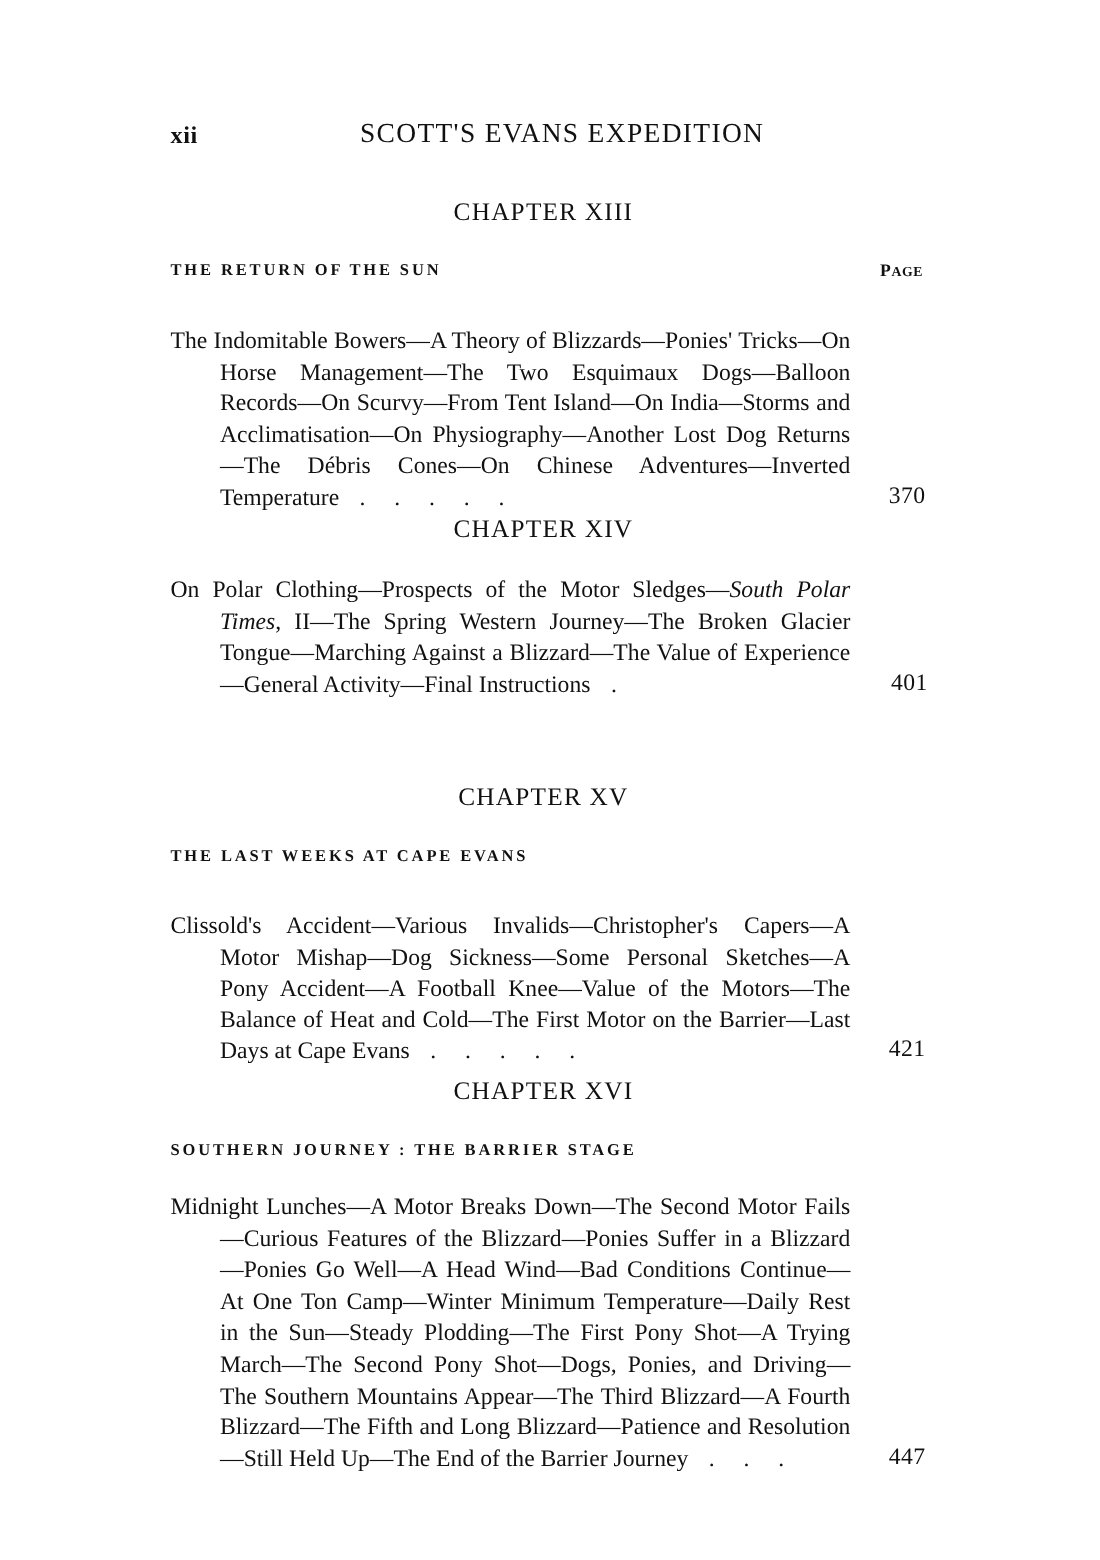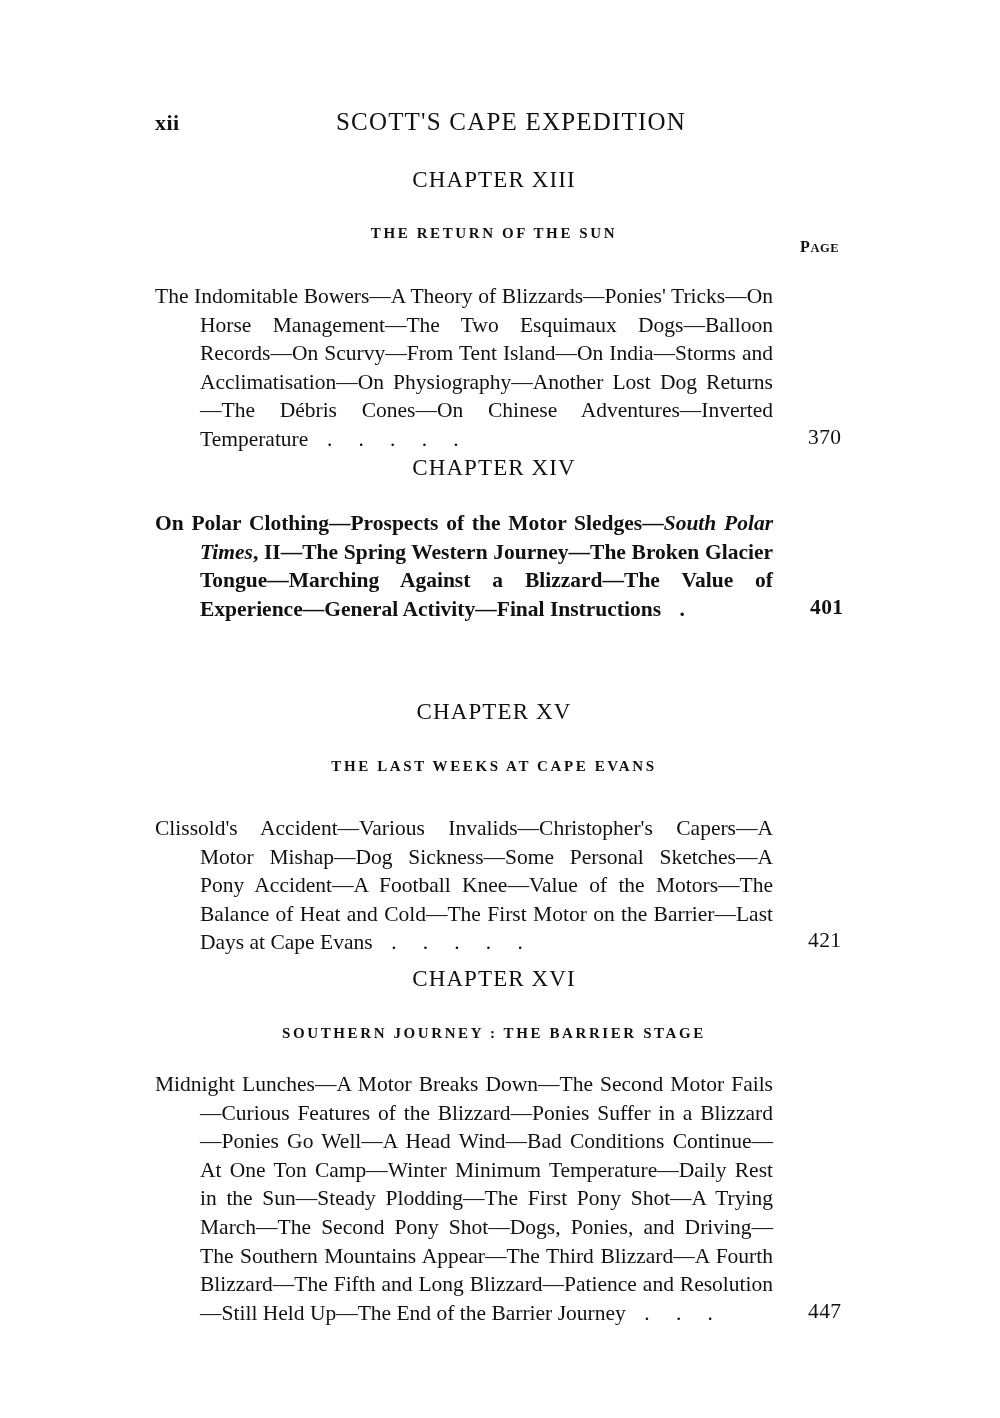--- a/index.html
+++ b/index.html
@@ -65,25 +65,25 @@
   
   .chapter {
     position: absolute;
     left: 155px;
     width: 690px;
   }
   .chapter-title {
     text-align: center;
     font-size: 23px;
     letter-spacing: 1.1px;
-    margin: 3px;
+    margin: 16px;
     padding-right: 12px;
   }
   .chapter-subtitle {
-    text-align: center;
+    text-align: left;
     font-size: 15px;
     font-weight: bold;
     letter-spacing: 2.6px;
     margin: 0;
     padding-right: 12px;
   }
   .summary {
     font-size: 21.5px;
     line-height: 28.6px;
     text-align: justify;
@@ -113,41 +113,41 @@
   }
 
   
   #ch-0 { top: 164px; }
   #ch-0 .chapter-subtitle { margin-top: 32px; }
   #ch-0 .summary { margin-top: 40px; }
   #ch-0 .pagenum { bottom: 2px; }
 
   #ch-1 { top: 452px; }
   #ch-1 .chapter-subtitle { margin-top: 34px; }
-  #ch-1 .summary { margin-top: 28px; font-weight: bold; }
+  #ch-1 .summary { margin-top: 28px; }
   #ch-1 .pagenum { bottom: 2px; right: -10px; }
 
   #ch-2 { top: 696px; }
   #ch-2 .chapter-subtitle { margin-top: 33px; }
   #ch-2 .summary { margin-top: 39px; }
   #ch-2 .pagenum { bottom: 2px; }
 
   #ch-3 { top: 963px; }
   #ch-3 .chapter-subtitle { margin-top: 33px; }
   #ch-3 .summary { margin-top: 28px; }
   #ch-3 .pagenum { bottom: 2px; }
 </style>
 </head>
 <body>
 
 <div class="page">
 
   <div class="running-head">
     <span class="folio">xii</span>
-    <span class="book-title">SCOTT'S CAPE EXPEDITION</span>
+    <span class="book-title">SCOTT'S EVANS EXPEDITION</span>
   </div>
 
   <div class="page-label">
     <span class="cap">P</span><span>AGE</span>
   </div>
 
   <div class="chapter" id="ch-0">
     <div class="chapter-title">CHAPTER XIII</div>
     <div class="chapter-subtitle">THE RETURN OF THE SUN</div>
     <div class="summary"><span>The Indomitable Bowers—A Theory of Blizzards—Ponies' Tricks—On Horse Management—The Two Esquimaux Dogs—Balloon Records—On Scurvy—From Tent Island—On India—Storms and Acclimatisation—On Physiography—Another Lost Dog Returns—The Débris Cones—On Chinese Adventures—Inverted Temperature</span><span class="leaders"> <i>.</i><i>.</i><i>.</i><i>.</i><i>.</i></span><span class="pagenum">370</span></div>

